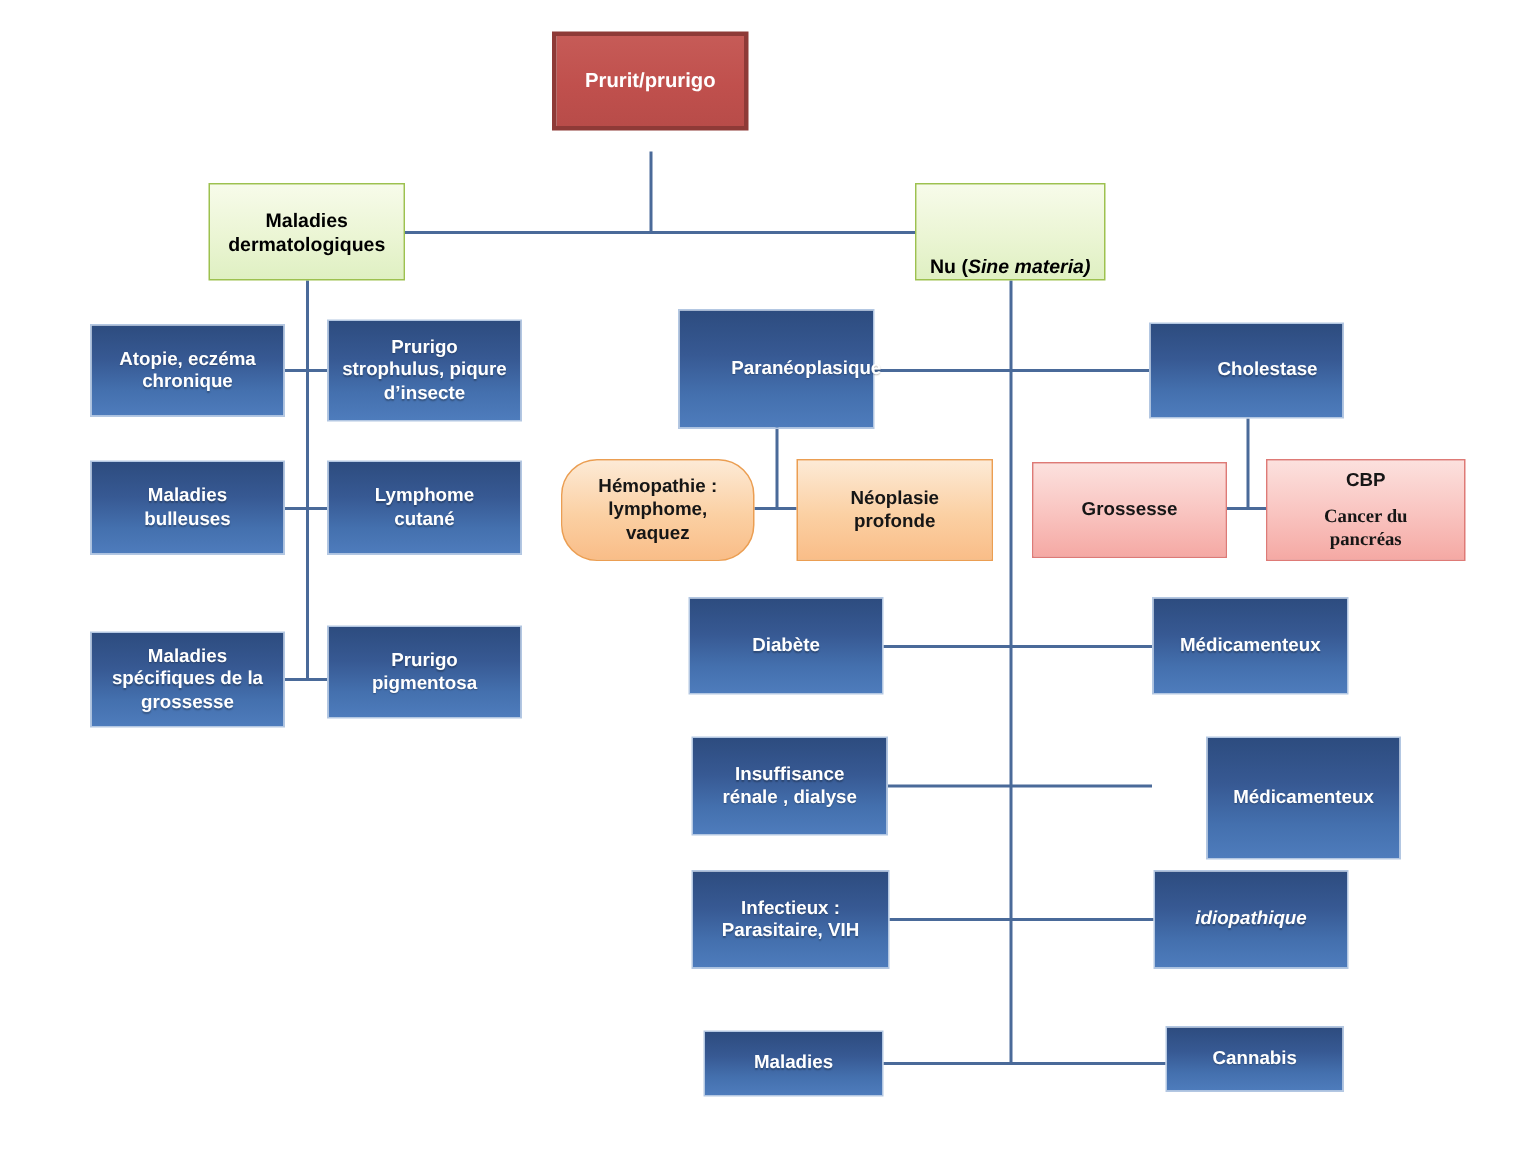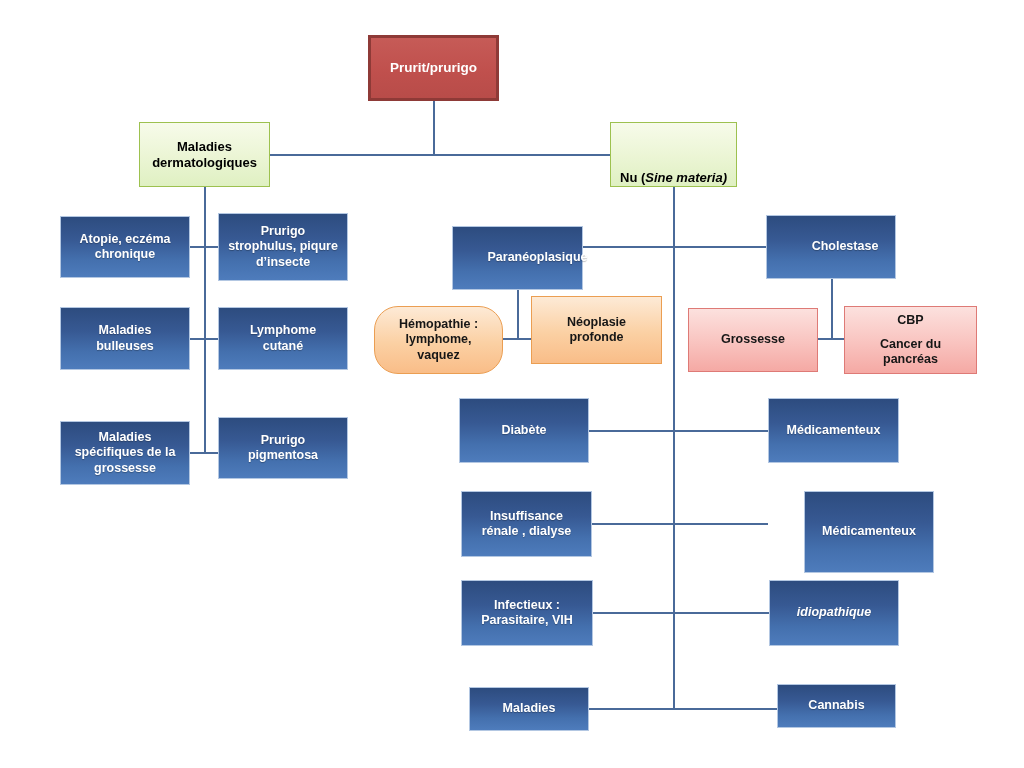--- a/index.html
+++ b/index.html
@@ -31,21 +31,21 @@
   }
   .pink{
     background:linear-gradient(180deg,#fce1de 0%,#f9c3bf 55%,#f5a9a4 100%);
     border:1.5px solid #de7a76;color:#161616;font-size:12.5px;font-weight:600;
   }
   .italic{font-style:italic;}
   .line{position:absolute;background:#4a6a99;}
   .h{height:1.5px;}
   .v{width:1.5px;}
   .cbp-col{flex-direction:column;}
-  .cbp-col .lbl + .lbl{margin-top:9px;}
+  .cbp-col .lbl + .lbl{margin-top:9px;font-family:Liberation Serif, serif;}
 </style>
 </head>
 <body>
 
 <div id="canvas">
 
   <div class="line v" style="left:433px;top:101px;height:54px;"></div>
   <div class="line h" style="left:270px;top:154px;width:340px;"></div>
 
   <div class="line v" style="left:204px;top:187px;height:266px;"></div>
@@ -57,21 +57,21 @@
   <div class="line h" style="left:583px;top:246px;width:183px;"></div>
   <div class="line v" style="left:517px;top:279px;height:60px;"></div>
   <div class="line h" style="left:503px;top:338px;width:28px;"></div>
   <div class="line v" style="left:831px;top:279px;height:60px;"></div>
   <div class="line h" style="left:818px;top:338px;width:26px;"></div>
   <div class="line h" style="left:589px;top:430px;width:179px;"></div>
   <div class="line h" style="left:592px;top:523px;width:176px;"></div>
   <div class="line h" style="left:593px;top:612px;width:176px;"></div>
   <div class="line h" style="left:589px;top:708px;width:188px;"></div>
 
-  <div class="box red" style="left:368px;top:35px;width:131px;height:66px;">
+  <div class="box red" style="left:368px;top:21px;width:131px;height:66px;">
     <span class="lbl">Prurit/prurigo</span>
   </div>
 
   <div class="box green" style="left:139px;top:122px;width:131px;height:65px;">
     <span class="lbl">Maladies
 dermatologiques</span>
   </div>
   <div class="box green" style="left:610px;top:122px;width:127px;height:65px;align-items:flex-end;">
     <span class="lbl"><span>Nu (</span><span class="italic">Sine materia</span><span class="italic">)</span></span>
   </div>
@@ -96,33 +96,33 @@
   <div class="box blue" style="left:60px;top:421px;width:130px;height:64px;">
     <span class="lbl">Maladies
 spécifiques de la
 grossesse</span>
   </div>
   <div class="box blue" style="left:218px;top:417px;width:130px;height:62px;">
     <span class="lbl">Prurigo
 pigmentosa</span>
   </div>
 
-  <div class="box blue" style="left:452px;top:226px;width:131px;height:64px;padding-left:40px;">
+  <div class="box blue" style="left:452px;top:206px;width:131px;height:80px;padding-left:40px;">
     <span class="lbl">Paranéoplasique</span>
   </div>
   <div class="box blue" style="left:766px;top:215px;width:130px;height:64px;padding-left:28px;">
     <span class="lbl">Cholestase</span>
   </div>
 
   <div class="box orange" style="left:374px;top:306px;width:129px;height:68px;border-radius:24px;">
     <span class="lbl">Hémopathie :
 lymphome,
 vaquez</span>
   </div>
-  <div class="box orange" style="left:531px;top:296px;width:131px;height:68px;">
+  <div class="box orange" style="left:531px;top:306px;width:131px;height:68px;">
     <span class="lbl">Néoplasie
 profonde</span>
   </div>
 
   <div class="box pink" style="left:688px;top:308px;width:130px;height:64px;">
     <span class="lbl">Grossesse</span>
   </div>
   <div class="box pink cbp-col" style="left:844px;top:306px;width:133px;height:68px;">
     <span class="lbl">CBP</span>
     <span class="lbl">Cancer du

